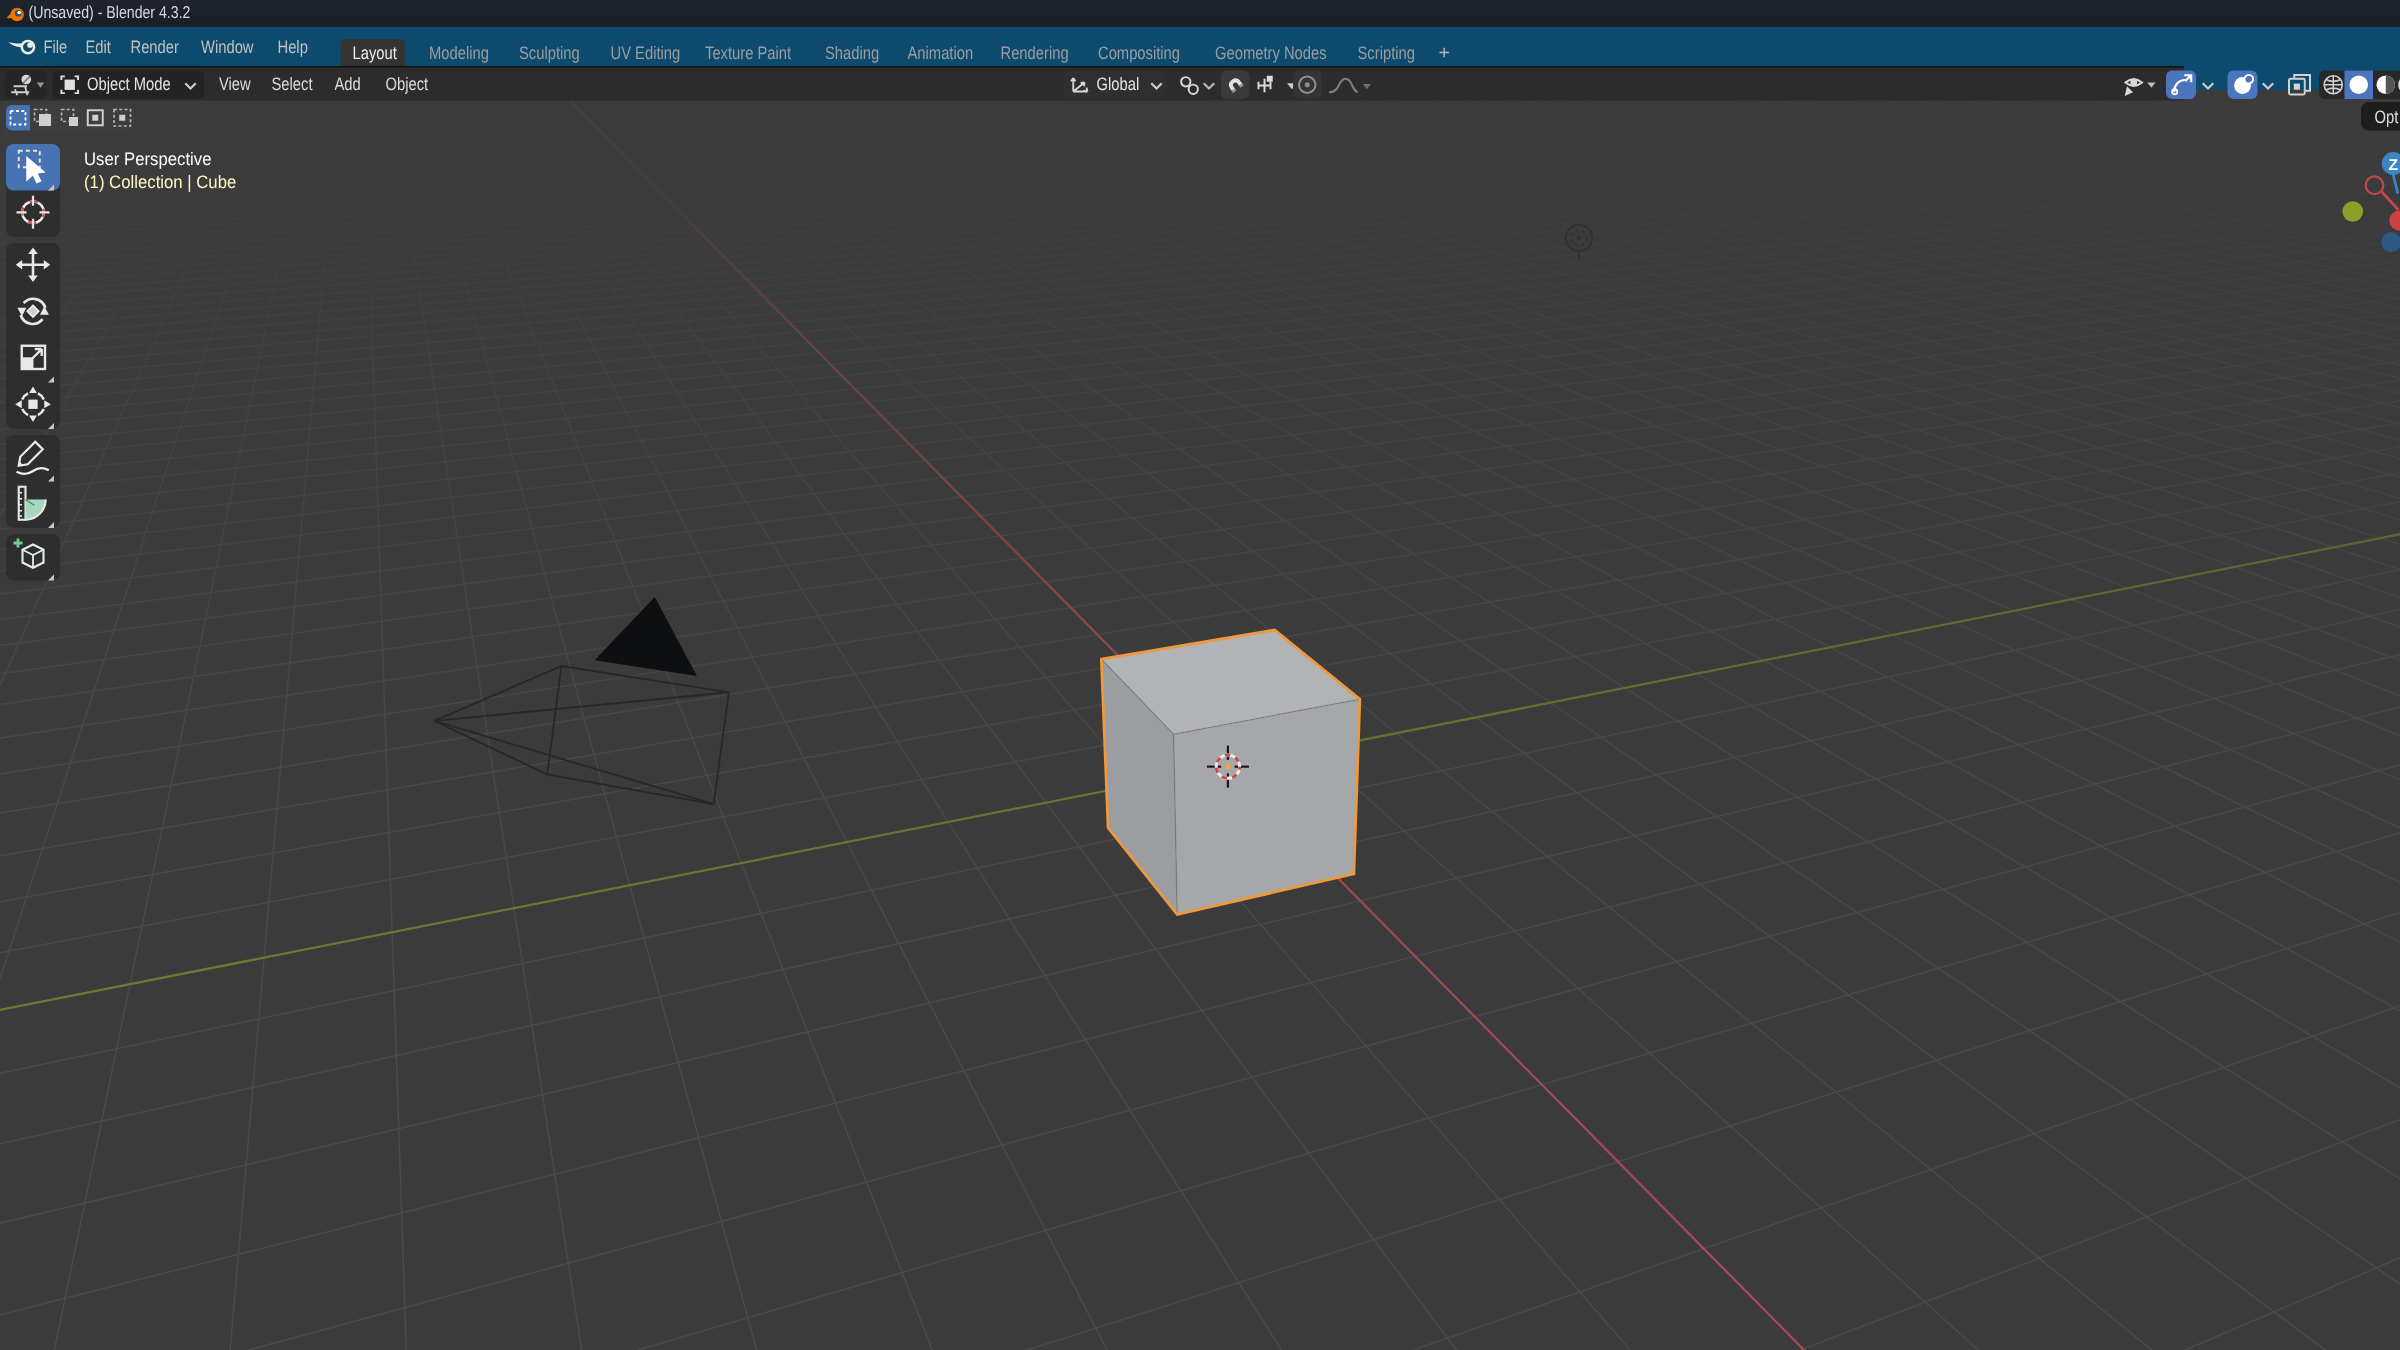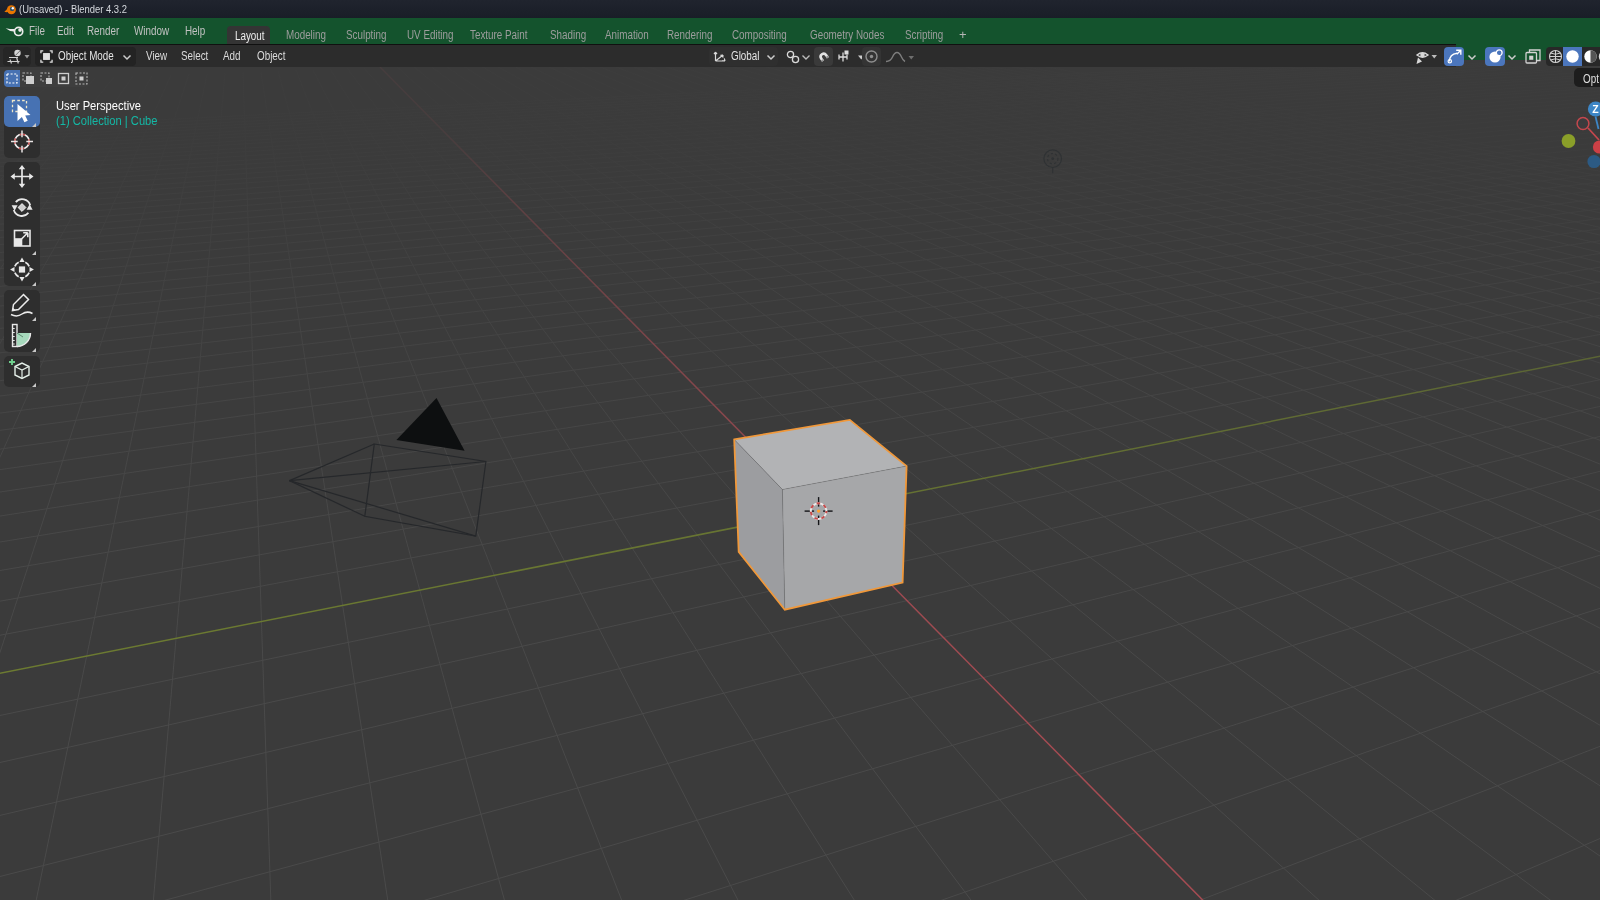--- a/index.html
+++ b/index.html
@@ -1,25 +1,25 @@
 <!DOCTYPE html>
 <html><head><meta charset="utf-8"><style>
 *{margin:0;padding:0;box-sizing:border-box}
 body{width:1600px;height:900px;overflow:hidden;font-family:"Liberation Sans",sans-serif;background:#3b3b3b;position:relative}
 .abs{position:absolute}
 #titlebar{left:0;top:0;width:1600px;height:18px;background:linear-gradient(#20242e,#191d27);color:#d6d9de}
-#menubar{left:0;top:18px;width:1600px;height:42px;background:#14532d;color:#c2c2c2}
+#menubar{left:0;top:18px;width:1600px;height:42px;background:#0c4a6e;color:#c2c2c2}
 #toolhdr{left:0;top:44px;width:1456px;height:23px;background:#2c2c2c;border-top:1px solid #101010;color:#dcdcdc}
 .t{display:inline-block;font-size:12px;transform:scaleX(0.82) translateZ(0);transform-origin:0 0;white-space:nowrap;-webkit-font-smoothing:antialiased}
 .mi{position:absolute;top:0;line-height:26px}
 .th{position:absolute;top:0;line-height:23px}
 .tab{position:absolute;top:8px;height:18px;line-height:18px;color:#9d9d9d}
 .tabact{background:#343434;border-radius:4px 4px 0 0;color:#ececec}
 #vptext1{left:56px;top:98px;font-size:13px;color:#ffffff}
-#vptext2{left:56px;top:113px;font-size:13px;color:#14b8a6}
+#vptext2{left:56px;top:113px;font-size:13px;color:#fef9c3}
 #optbox{left:1574px;top:68px;width:26px;height:19px;background:#1d1d1d;border-radius:5px 0 0 5px;color:#e0e0e0;line-height:19px;padding-left:9px}
 </style></head><body>
 
 <svg class="abs" style="left:0;top:0" width="1600" height="900" viewBox="0 0 1600 900">
 <rect x="0" y="0" width="1600" height="900" fill="#3b3b3b"></rect>
 <g stroke="#4a4a4a" stroke-width="1">
 <line x1="-2180" y1="238" x2="1423" y2="56"></line>
 <line x1="-2241" y1="246" x2="1434" y2="57"></line>
 <line x1="-2305" y1="254" x2="1446" y2="59"></line>
 <line x1="-2373" y1="263" x2="1458" y2="60"></line>

